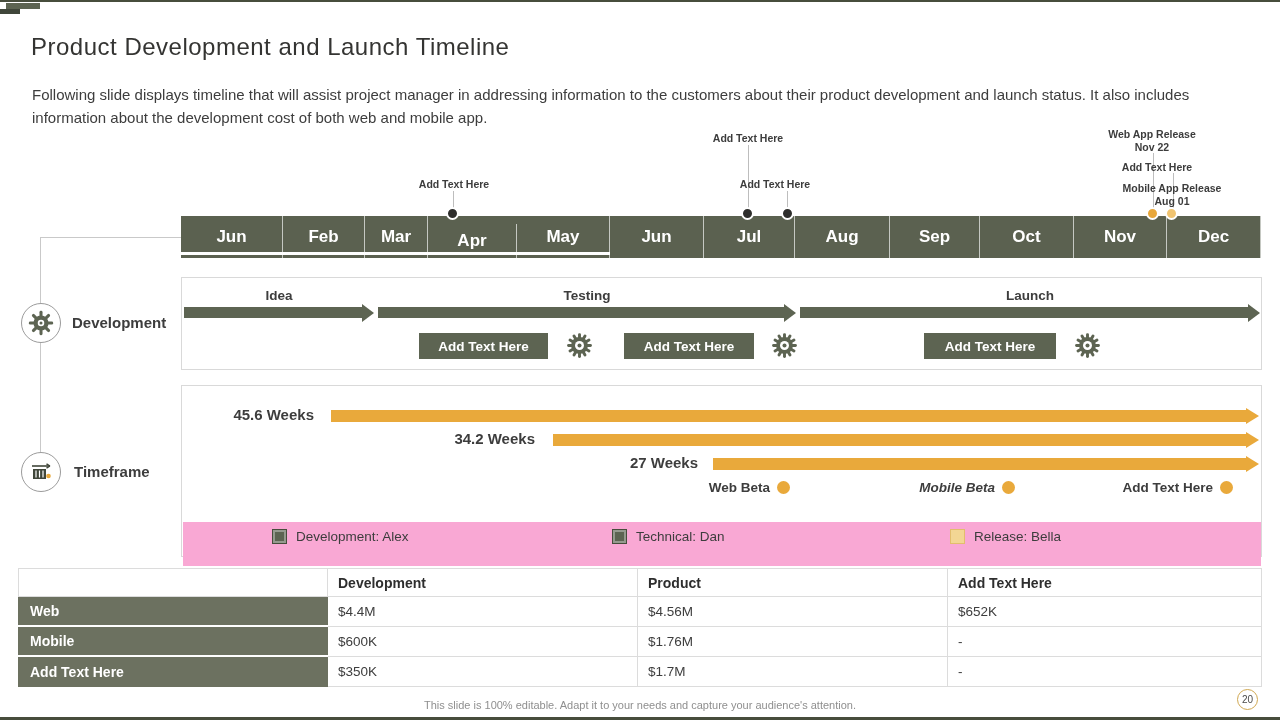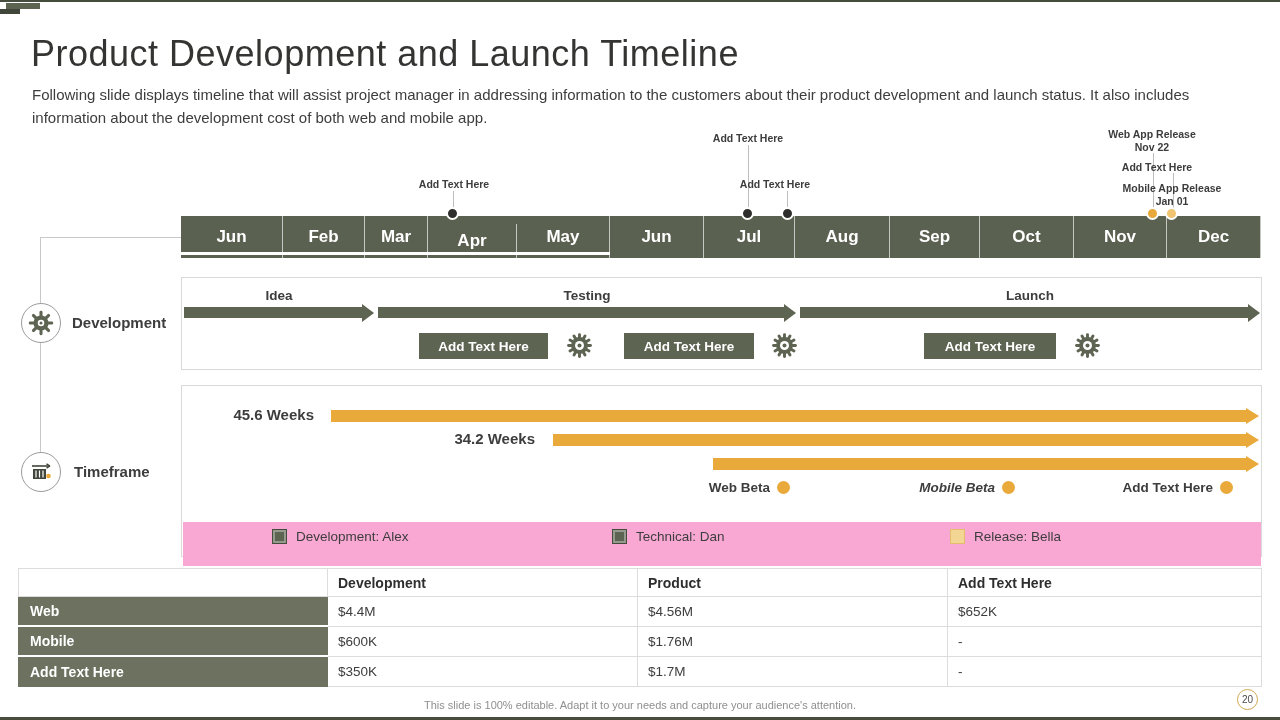--- a/index.html
+++ b/index.html
@@ -4,21 +4,21 @@
 <style>
   * { margin:0; padding:0; box-sizing:border-box; }
   html,body { width:1280px; height:720px; background:#fff; font-family:"Liberation Sans", sans-serif; color:#3f3f3f; }
   .stage { position:relative; width:1280px; height:720px; background:#fff; overflow:hidden; }
 
   .edge-top { position:absolute; left:0; top:0; width:1280px; height:2px; background:#474d3c; }
   .edge-bottom { position:absolute; left:0; bottom:0; width:1280px; height:3px; background:#474d3c; }
   .logo-bar1 { position:absolute; left:6px; top:3px; width:34px; height:6px; background:#5d6452; }
   .logo-bar2 { position:absolute; left:0; top:9px; width:20px; height:5px; background:#40463a; }
 
-  .title { position:absolute; left:31px; top:33px; font-size:36px; font-weight:400; color:#343432; letter-spacing:.5px; }
+  .title { position:absolute; left:31px; top:33px; font-size:24px; font-weight:400; color:#343432; letter-spacing:.5px; }
   .subtitle { position:absolute; left:32px; top:84px; width:1208px; font-size:15px; line-height:1.5; color:#3d3d3d; }
 
   
   .hline { position:absolute; background:#c9c9c9; }
   .vline { position:absolute; background:#c9c9c9; width:1px; }
   .side-circle { position:absolute; width:40px; height:40px; border:1px solid #9b9b9b; border-radius:50%; background:#fff; display:flex; align-items:center; justify-content:center; }
   .side-label { position:absolute; font-size:15px; font-weight:bold; color:#3d3d3d; }
 
   
   .timeline-wrap { position:absolute; left:181px; top:125px; width:1081px; height:134px; }
@@ -117,21 +117,21 @@
     <div class="ann" style="left:567px; top:7px;">Add Text Here</div>
     <div class="ann" style="left:594px; top:53px;">Add Text Here</div>
 
     <div class="ann" style="left:971px; top:3px;">
       <div>Web App Release</div>
       <div>Nov 22</div>
     </div>
     <div class="ann" style="left:976px; top:36px;">Add Text Here</div>
     <div class="ann" style="left:991px; top:57px;">
       <div>Mobile App Release</div>
-      <div>Jan 01</div>
+      <div>Aug 01</div>
     </div>
 
     <div class="month-bar">
       <div class="month" style="width:102px;">Jun</div>
       <div class="month" style="width:82px;">Feb</div>
       <div class="month" style="width:63px;">Mar</div>
       <div class="month" style="width:89px;margin-top:8px;">Apr</div>
       <div class="month" style="width:93px;">May</div>
       <div class="month" style="width:94px;">Jun</div>
       <div class="month" style="width:91px;">Jul</div>
@@ -204,20 +204,21 @@
     </svg>
   </div>
 
   <div class="tf-band">
     <div class="tf-label" style="left:0; top:20px; width:132px;">45.6 Weeks</div>
     <div class="tf-bar" style="left:149px; top:24px; width:915px;"></div>
 
     <div class="tf-label" style="left:0; top:44px; width:353px;">34.2 Weeks</div>
     <div class="tf-bar" style="left:371px; top:48px; width:693px;"></div>
 
+    <div class="tf-label" style="left:0; top:68px; width:516px;">27 Weeks</div>
     <div class="tf-bar" style="left:531px; top:72px; width:533px;"></div>
 
     <div class="milestone" style="right:471px;">
       <span>Web Beta</span>
       <span class="m-dot"></span>
     </div>
     <div class="milestone" style="right:246px;font-style:italic;">
       <span>Mobile Beta</span>
       <span class="m-dot"></span>
     </div>

